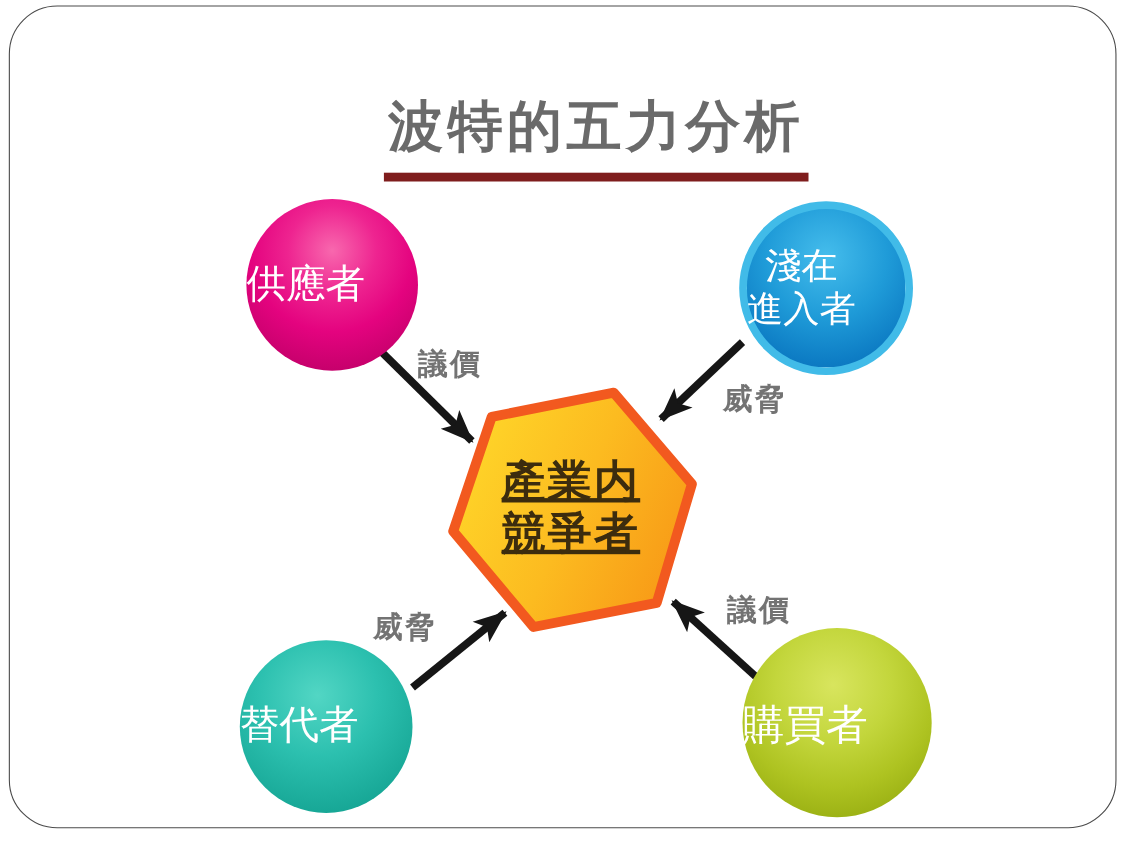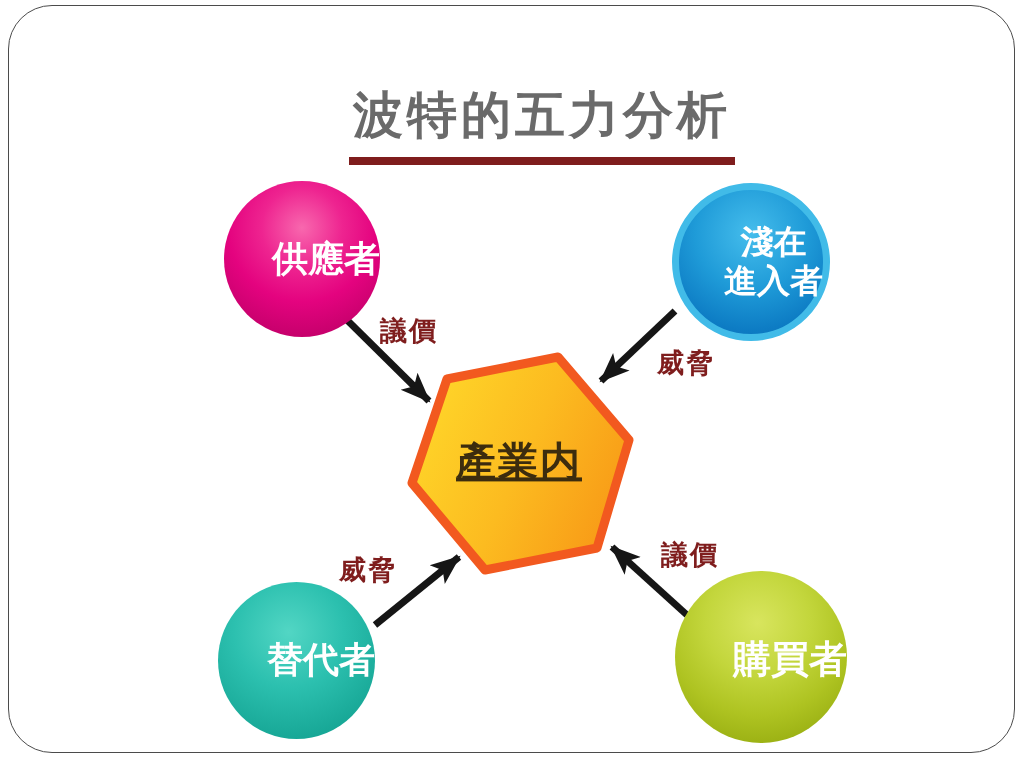--- a/index.html
+++ b/index.html
@@ -13,22 +13,22 @@
     background:#ffffff;
   }
   .title{
     position:absolute;left:542px;top:82px;transform:translateX(-50%);
     font-size:50px;font-weight:700;letter-spacing:4px;color:#6a6a6a;
     border-bottom:8px solid #7f1d1d;padding:0 4px 8px 4px;white-space:nowrap;
   }
   .svg-layer{position:absolute;left:0;top:0;width:1024px;height:768px;}
   .circle{
     position:absolute;border-radius:50%;box-sizing:border-box;
-    display:flex;align-items:center;justify-content:flex-end;text-align:center;
-    color:#ffffff;font-weight:700;line-height:1.18;
+    display:flex;align-items:center;justify-content:flex-start;text-align:center;
+    color:#ffffff;font-weight:400;line-height:1.18;
   }
   .c-pink{
     left:224px;top:181px;width:156px;height:156px;font-size:36px;
     background:radial-gradient(circle at 50% 30%, #f868ae 0%, #ee2490 30%, #e4037f 55%, #c20069 85%, #ad005c 100%);
   }
   .c-blue{
     left:672px;top:183px;width:158px;height:158px;font-size:33px;
     border:7px solid #41bbe8;
     background:radial-gradient(circle at 50% 30%, #45bdec 0%, #1f9bd8 45%, #0d7cc4 78%, #0a6bb4 100%);
   }
@@ -36,21 +36,21 @@
     left:218px;top:582px;width:157px;height:157px;font-size:36px;
     background:radial-gradient(circle at 45% 32%, #52d6c4 0%, #2cc0af 40%, #17a796 78%, #0e8d80 100%);
   }
   .c-lime{
     left:675px;top:571px;width:172px;height:172px;font-size:38px;
     background:radial-gradient(circle at 48% 30%, #d8e55e 0%, #c3d63c 35%, #aec321 62%, #93a90e 90%, #8aa00a 100%);
   }
   .c-lime .lbl{position:relative;top:-14px;margin-top:32px;}
   .arrow-label{
     position:absolute;transform:translate(-50%,-50%);
-    font-size:27px;font-weight:600;color:#7f1d1d;white-space:nowrap;letter-spacing:2px;
+    font-size:27px;font-weight:600;color:#737373;white-space:nowrap;letter-spacing:2px;
   }
   .al-1{left:409px;top:331px;}
   .al-2{left:686px;top:363px;}
   .al-3{left:368px;top:570px;}
   .al-4{left:690px;top:555px;}
   .hex-label{
     position:absolute;left:519px;top:462px;transform:translate(-50%,-50%);
     text-align:center;font-size:40px;font-weight:700;color:#3c2c0e;
     line-height:1.18;letter-spacing:2px;white-space:nowrap;text-decoration:underline;
   }
@@ -97,19 +97,20 @@
   <div class="circle c-teal">
     <span class="lbl">替代者</span>
   </div>
 
   <div class="circle c-lime">
     <span class="lbl">購買者</span>
   </div>
 
   <div class="hex-label">
     <span>產業内</span><br>
+    <span>競爭者</span>
   </div>
 
   <div class="arrow-label al-1">議價</div>
   <div class="arrow-label al-2">威脅</div>
   <div class="arrow-label al-3">威脅</div>
   <div class="arrow-label al-4">議價</div>
 </div>
 
 </body></html>

